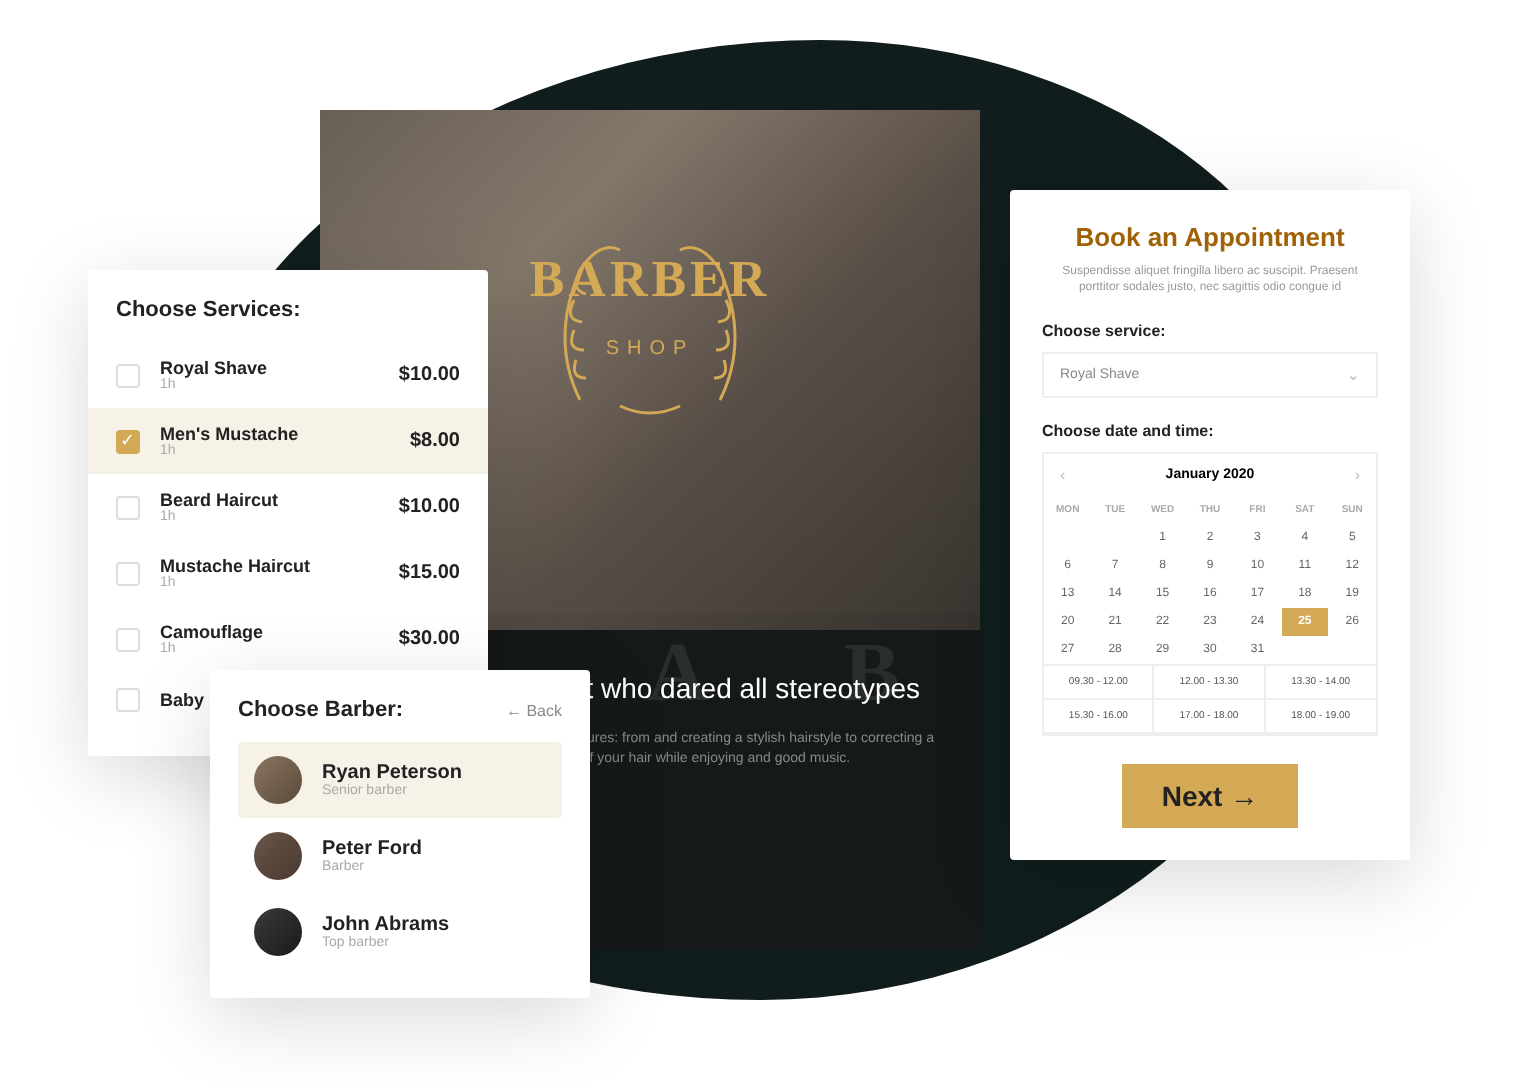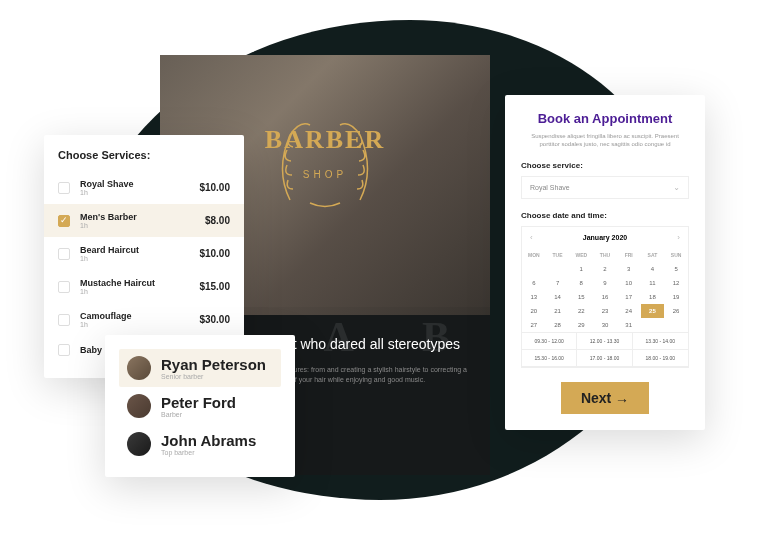--- a/index.html
+++ b/index.html
@@ -33,25 +33,25 @@
 .barbers{position:absolute;left:105px;top:335px;width:190px;padding:14px}
 .barbers-head{display:flex;justify-content:space-between;align-items:center;margin-bottom:10px}
 .barbers-title{font-size:11px;font-weight:700;color:#222}
 .back-btn{font-size:8px;color:#888;cursor:pointer}
 .barber-row{display:flex;align-items:center;padding:7px 8px;border-radius:2px;cursor:pointer}
 .barber-row.selected{background:#f7f2e8}
 .avatar{width:24px;height:24px;border-radius:50%;margin-right:10px;flex-shrink:0}
 .av1{background:linear-gradient(135deg,#8a7560,#5a4a3a)}
 .av2{background:linear-gradient(135deg,#3a3a3a,#1a1a1a)}
 .av3{background:linear-gradient(135deg,#6a5548,#4a3a30)}
-.barber-name{font-size:15px;font-weight:600;color:#222}
+.barber-name{font-size:10px;font-weight:600;color:#222}
 .barber-role{font-size:7px;color:#aaa}
 
 .booking{position:absolute;right:55px;top:95px;width:200px;padding:16px}
-.booking-title{font-size:13px;font-weight:700;text-align:center;color:#4c1d95;margin-bottom:6px}
+.booking-title{font-size:13px;font-weight:700;text-align:center;color:#a16207;margin-bottom:6px}
 .booking-desc{font-size:6px;color:#999;text-align:center;line-height:1.4;margin-bottom:12px}
 .section-label{font-size:8px;font-weight:700;color:#222;margin-bottom:6px}
 .select{border:1px solid #eee;padding:6px 8px;font-size:7px;color:#888;display:flex;justify-content:space-between;align-items:center;margin-bottom:12px;cursor:pointer}
 .chev{font-size:8px;color:#bbb}
 .cal{border:1px solid #eee;font-size:6px}
 .cal-head{display:flex;justify-content:space-between;align-items:center;padding:6px 8px}
 .cal-month{font-weight:700;font-size:7px}
 .cal-nav{color:#bbb;cursor:pointer;font-size:8px}
 .cal-grid{display:grid;grid-template-columns:repeat(7,1fr);text-align:center}
 .cal-dow{font-size:5px;color:#aaa;padding:4px 0;font-weight:600}
@@ -93,21 +93,21 @@
         <div class="svc-check"></div>
         <div class="svc-info">
           <div class="svc-name">Royal Shave</div>
           <div class="svc-dur">1h</div>
         </div>
         <div class="svc-price">$10.00</div>
       </div>
       <div class="svc-row selected">
         <div class="svc-check"></div>
         <div class="svc-info">
-          <div class="svc-name">Men's Barber</div>
+          <div class="svc-name">Men's Mustache</div>
           <div class="svc-dur">1h</div>
         </div>
         <div class="svc-price">$8.00</div>
       </div>
       <div class="svc-row">
         <div class="svc-check"></div>
         <div class="svc-info">
           <div class="svc-name">Beard Haircut</div>
           <div class="svc-dur">1h</div>
         </div>
@@ -134,20 +134,24 @@
         <div class="svc-info">
           <div class="svc-name">Baby</div>
           <div class="svc-dur"></div>
         </div>
         <div class="svc-price"></div>
       </div>
     </div>
 </div>
 
 <div class="card barbers">
+  <div class="barbers-head">
+    <div class="barbers-title">Choose Barber:</div>
+    <div class="back-btn">←  Back</div>
+  </div>
   <div id="barber-list">
       <div class="barber-row selected">
         <div class="avatar av1"></div>
         <div>
           <div class="barber-name">Ryan Peterson</div>
           <div class="barber-role">Senior barber</div>
         </div>
       </div>
       <div class="barber-row">
         <div class="avatar av3"></div>

